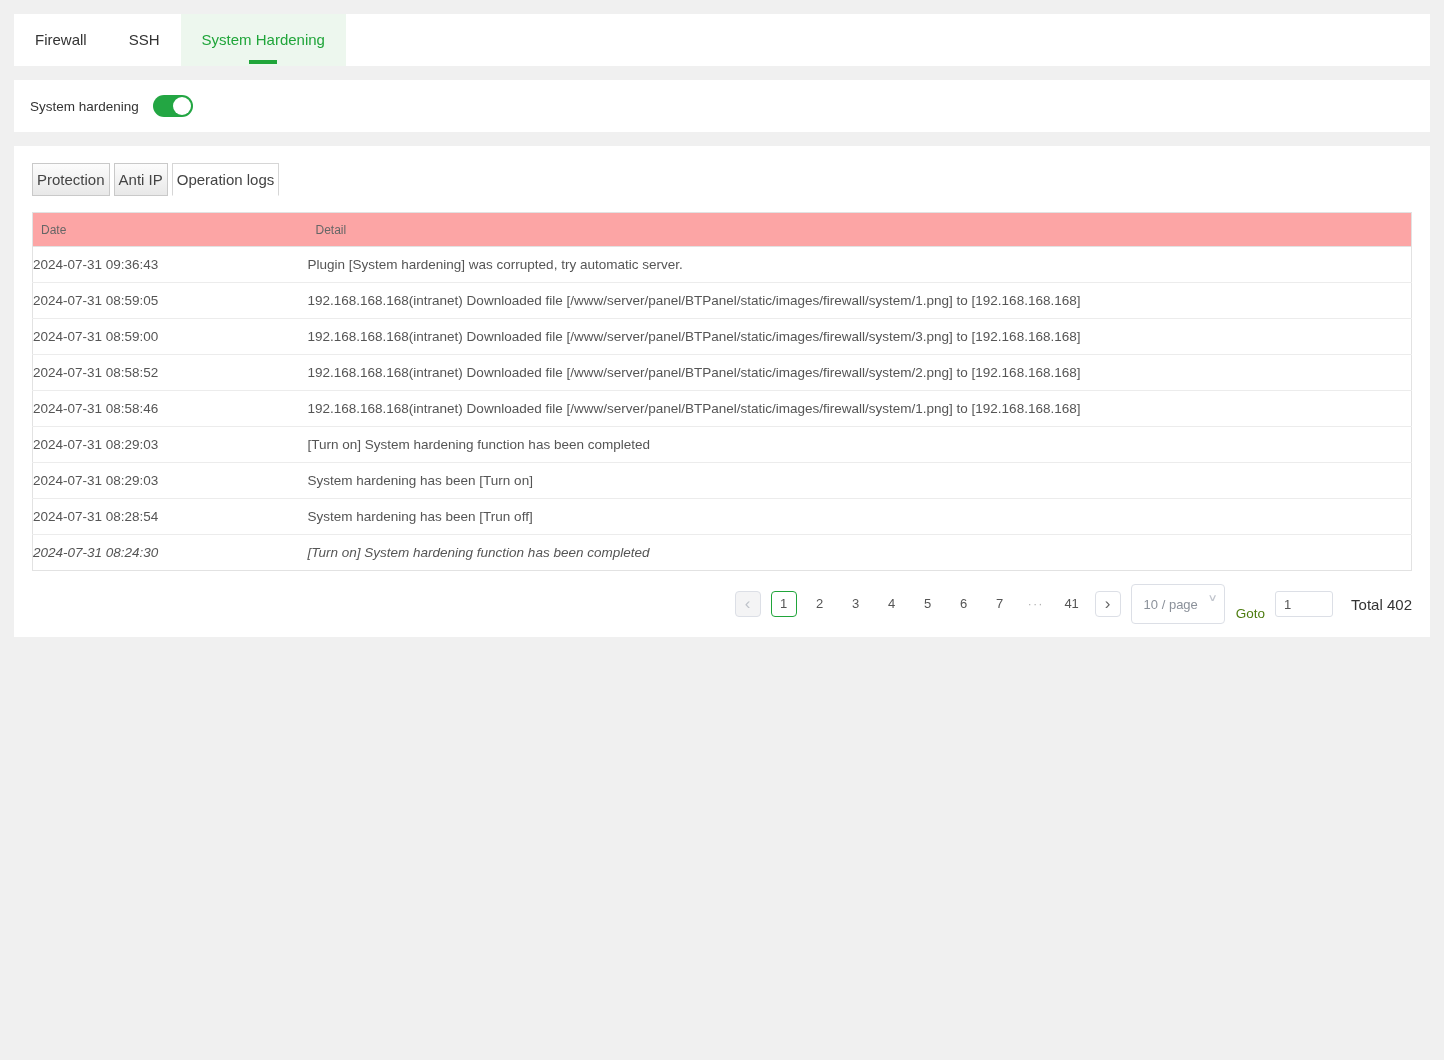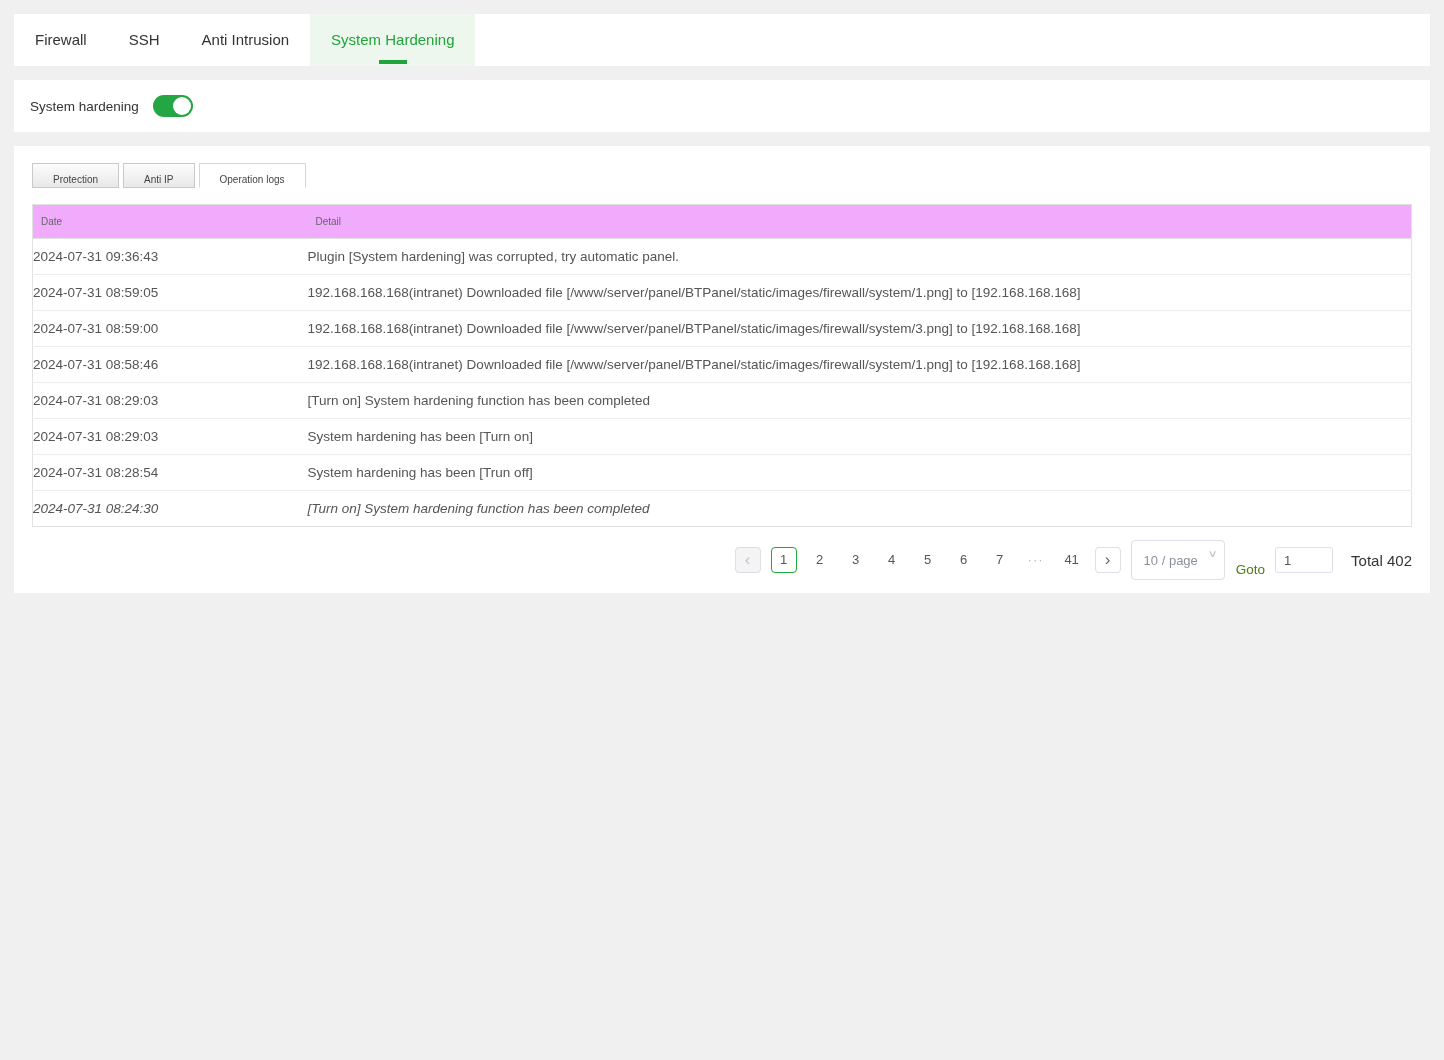--- a/index.html
+++ b/index.html
@@ -52,24 +52,24 @@
     width: 18px; height: 18px;
     border-radius: 50%;
     background: #fff;
   }
 
   
   .main-card { padding: 17px 18px 13px 18px; }
 
   .subtabs { display: flex; margin-bottom: 16px; }
   .subtab {
-    height: 25px;
+    height: 33px;
     line-height: 31px;
-    padding: 0 20px;
-    font-size: 10px;
+    padding: 0 4px;
+    font-size: 15px;
     color: #444;
     border: 1px solid #c9c9c9;
     background: linear-gradient(#fcfcfc, #e8e8e8);
     margin-right: 4px;
     cursor: pointer;
     white-space: nowrap;
   }
   .subtab.active {
     background: #ffffff;
     border-color: #d6d6d6;
@@ -77,28 +77,28 @@
   }
 
   
   table.log-table {
     width: 100%;
     border-collapse: collapse;
     font-size: 13.5px;
     border: 1px solid #e2e2e2;
   }
   .log-table th {
-    background: #f0abfc;
+    background: #fca5a5;
     color: #666;
     font-weight: normal;
     text-align: left;
     height: 34px;
     padding-left: 8px;
     border-bottom: 1px solid #e2e2e2;
-    font-size: 10px;
+    font-size: 12px;
   }
   .log-table th.col-date { width: 275px; }
   .log-table td {
     height: 36px;
     padding-left: 0;
     color: #555;
     border-bottom: 1px solid #ececec;
     white-space: nowrap;
   }
   .log-table tr:last-child td { border-bottom: none; font-style: italic; }
@@ -177,21 +177,20 @@
   .total { margin-left: 18px; font-size: 15px; color: #333; white-space: nowrap; }
 </style>
 </head>
 <body>
 
 <div class="wrap">
 
   <div class="card tabbar">
     <div class="top-tab">Firewall</div>
     <div class="top-tab">SSH</div>
-    <div class="top-tab">Anti Intrusion</div>
     <div class="top-tab active">System Hardening</div>
   </div>
 
   <div class="card toggle-card">
     <span class="toggle-label">System hardening</span>
     <div class="switch">
       <div class="knob"></div>
     </div>
   </div>
 
@@ -206,33 +205,37 @@
     <table class="log-table">
       <thead>
         <tr>
           <th class="col-date">Date</th>
           <th class="col-detail">Detail</th>
         </tr>
       </thead>
       <tbody>
       <tr>
         <td>2024-07-31 09:36:43</td>
-        <td>Plugin [System hardening] was corrupted, try automatic panel.</td>
+        <td>Plugin [System hardening] was corrupted, try automatic server.</td>
       </tr>
 
       <tr>
         <td>2024-07-31 08:59:05</td>
         <td>192.168.168.168(intranet) Downloaded file [/www/server/panel/BTPanel/static/images/firewall/system/1.png] to [192.168.168.168]</td>
       </tr>
 
       <tr>
         <td>2024-07-31 08:59:00</td>
         <td>192.168.168.168(intranet) Downloaded file [/www/server/panel/BTPanel/static/images/firewall/system/3.png] to [192.168.168.168]</td>
       </tr>
 
+      <tr>
+        <td>2024-07-31 08:58:52</td>
+        <td>192.168.168.168(intranet) Downloaded file [/www/server/panel/BTPanel/static/images/firewall/system/2.png] to [192.168.168.168]</td>
+      </tr>
 
       <tr>
         <td>2024-07-31 08:58:46</td>
         <td>192.168.168.168(intranet) Downloaded file [/www/server/panel/BTPanel/static/images/firewall/system/1.png] to [192.168.168.168]</td>
       </tr>
 
       <tr>
         <td>2024-07-31 08:29:03</td>
         <td>[Turn on] System hardening function has been completed</td>
       </tr>

